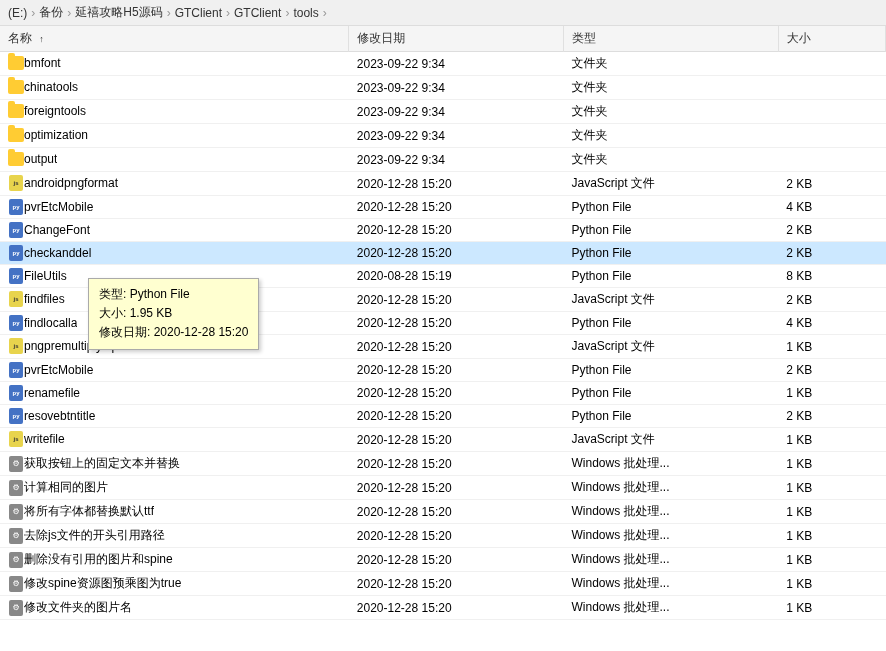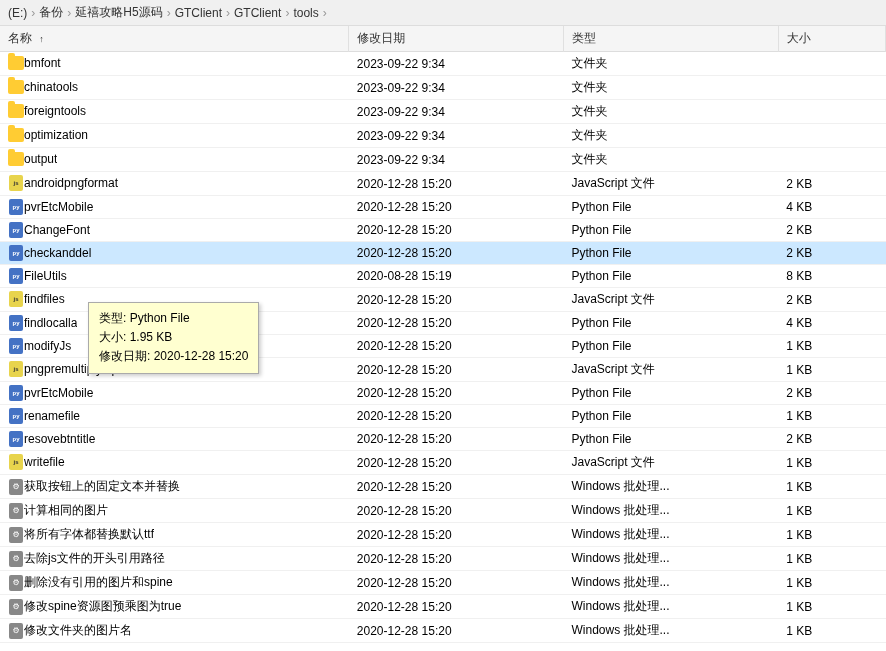--- a/index.html
+++ b/index.html
@@ -177,21 +177,20 @@
     .icon-bat::after {
       content: '⚙';
       color: white;
       font-size: 8px;
     }
 
     
     .tooltip-container {
       position: absolute;
       z-index: 100;
-      margin-top: 24px;
     }
     .tooltip-box {
       background: #ffffd0;
       border: 1px solid #aaa;
       padding: 6px 10px;
       font-size: 12px;
       line-height: 1.6;
       box-shadow: 2px 2px 4px rgba(0,0,0,0.2);
       white-space: nowrap;
     }
@@ -374,31 +373,20 @@
               </div>
               <span class="file-name-text">findlocalla</span>
             </td>
             <td>2020-12-28 15:20</td>
             <td>Python File</td>
             <td>4 KB</td>
           </tr>
           <tr>
             <td>
               <div class="file-icon">
-                <div class="icon-python"></div>
-              </div>
-              <span class="file-name-text">modifyJs</span>
-            </td>
-            <td>2020-12-28 15:20</td>
-            <td>Python File</td>
-            <td>1 KB</td>
-          </tr>
-          <tr>
-            <td>
-              <div class="file-icon">
                 <div class="icon-js"></div>
               </div>
               <span class="file-name-text">pngpremultiplyalpha</span>
             </td>
             <td>2020-12-28 15:20</td>
             <td>JavaScript 文件</td>
             <td>1 KB</td>
           </tr>
           <tr>
             <td>

